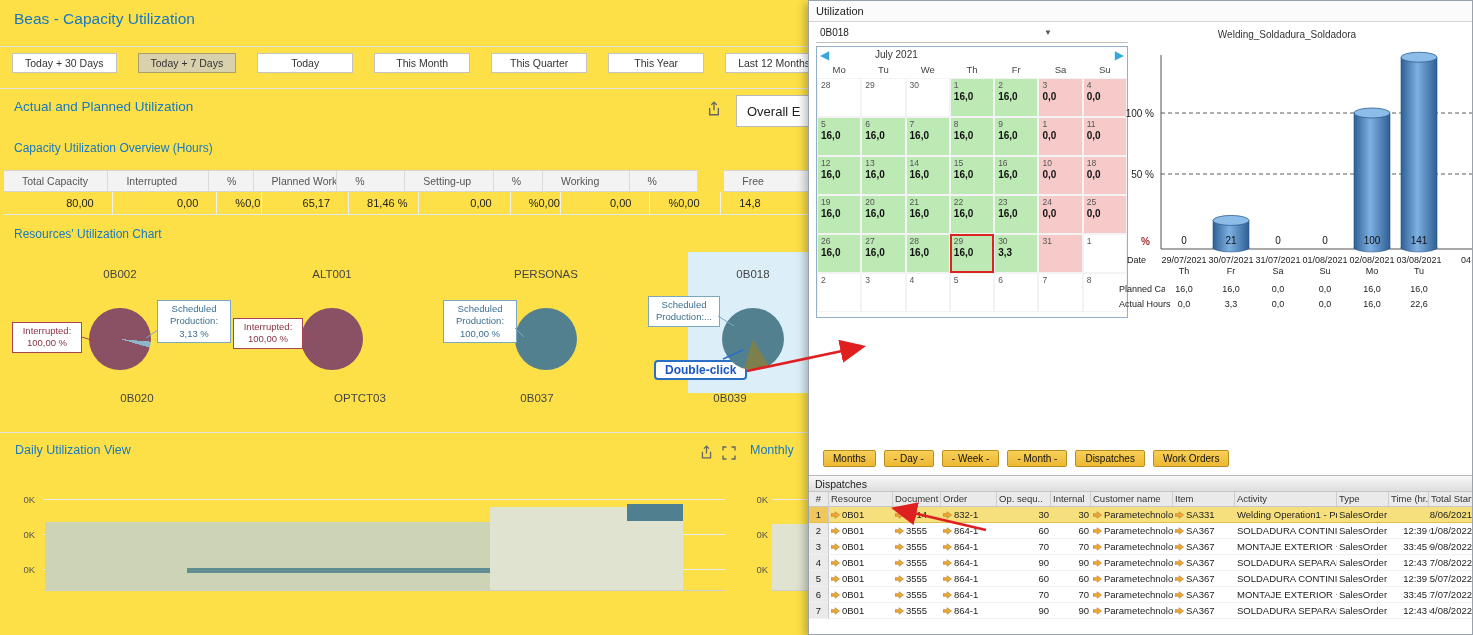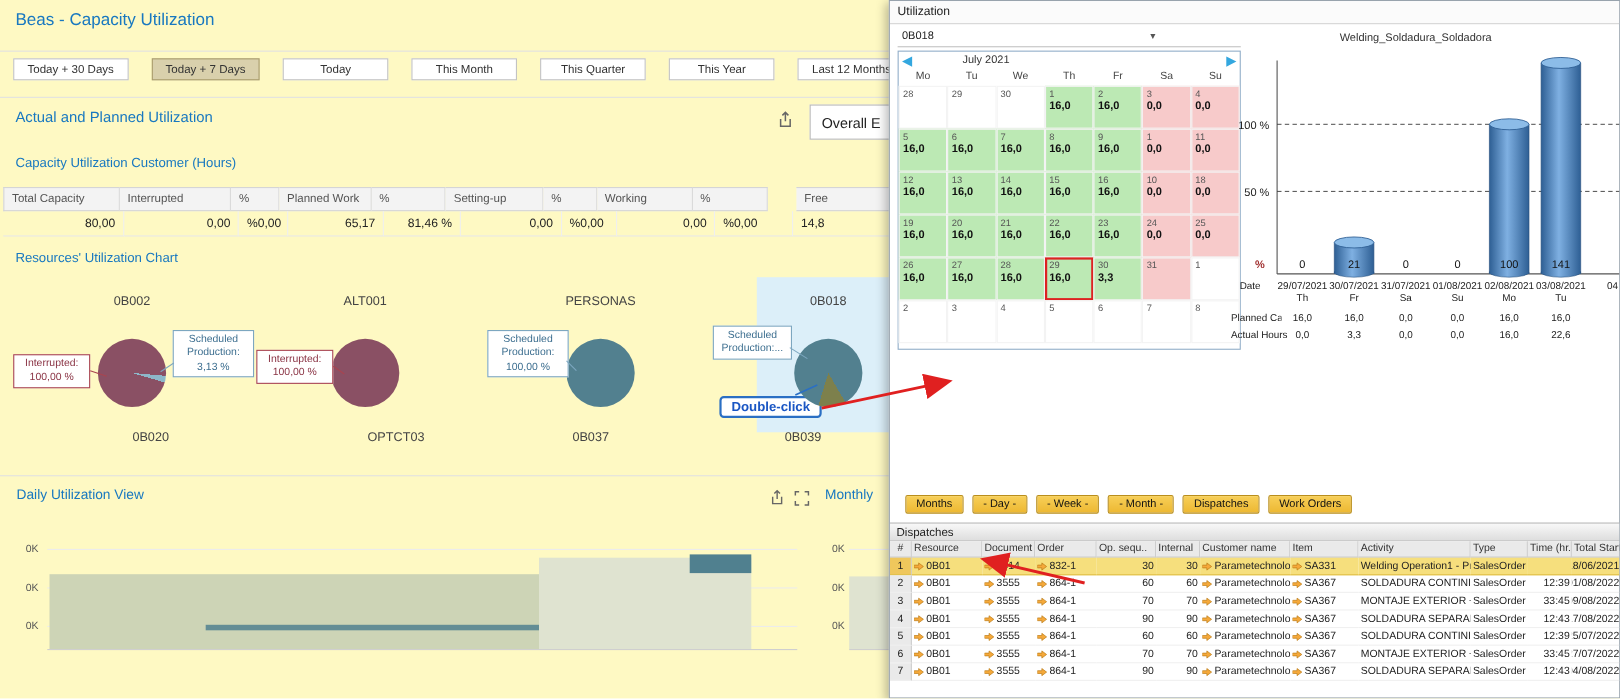--- a/index.html
+++ b/index.html
@@ -1,30 +1,30 @@
 <!DOCTYPE html>
 <html><head>
 <meta charset="utf-8">
 <style>
   html,body{margin:0;padding:0;background:#fff}
-  #stage{position:relative;width:1473px;height:635px;background:#fef9c3;font-family:"Liberation Sans",sans-serif;overflow:hidden;color:#333}
+  #stage{position:relative;width:1473px;height:635px;background:#fde047;font-family:"Liberation Sans",sans-serif;overflow:hidden;color:#333}
   .abs{position:absolute}
   .hline{position:absolute;left:0;width:810px;border-top:1px solid #e2e2e2}
   .blue{color:#1878C0}
   #dashTitle{left:14px;top:10px;font-size:15.5px}
   #filterRow{left:12px;top:53px;display:flex;gap:21px}
   .fbtn{background:#fff;border:1px solid #c3c3c3;font-family:inherit;font-size:10.5px;color:#333;min-width:96px;padding:3px 12px;text-align:center;cursor:pointer;white-space:nowrap}
   .fbtn.sel{background:#D9D0AC;border-color:#ab9e6e}
   #secActual{left:14px;top:99px;font-size:13.5px}
   .icon{position:absolute;cursor:pointer;line-height:0}
   #overallBtn{position:absolute;left:736px;top:95px;width:110px;height:32px;background:#fff;border:1px solid #b9b9b9;font-family:inherit;font-size:13px;color:#222;text-align:left;padding-left:10px;cursor:pointer}
   #capTitle{left:14px;top:141px;font-size:12px}
   #capTable{position:absolute;left:3px;top:170px;width:808px}
   .cap-row{display:flex}
-  .cap-cell{box-sizing:border-box;padding:0 7px;white-space:nowrap;overflow:hidden;border-right:1px solid #dadada}
+  .cap-cell{box-sizing:border-box;padding:0 18px;white-space:nowrap;overflow:hidden;border-right:1px solid #dadada}
   .cap-row.head .cap-cell{background:#f3f3f3;color:#555;font-size:10.5px;line-height:20px;border-top:1px solid #d5d5d5;border-bottom:1px solid #d5d5d5}
   .cap-row.head .cap-cell:first-child{border-left:1px solid #d5d5d5}
   .cap-row.vals .cap-cell{font-size:11px;color:#222;line-height:22px;border-bottom:1px solid #e8e8e8;border-right:1px solid #efefef}
   #resTitle{left:14px;top:227px;font-size:12px}
   #pieArea{position:absolute;left:0;top:248px;width:810px;height:184px}
   .pie-hl{position:absolute;background:#DCEFF9}
   .pie-label{position:absolute;width:124px;text-align:center;font-size:11.5px;color:#444}
   .pie{position:absolute;width:62px;height:62px;border-radius:50%;cursor:pointer}
   .callout{position:absolute;background:#fff;border:1px solid;font-size:9.5px;line-height:1.3;text-align:center;padding:2px;box-sizing:border-box}
   .callout.red{border-color:#A94450;color:#8A3344}
@@ -109,21 +109,21 @@
 
     <div class="abs blue" id="secActual">Actual and Planned Utilization</div>
     <span class="icon" style="left:706px;top:101px">
       <svg width="16" height="16" viewBox="0 0 14 14">
           <path d="M3.2 6.2 V12 H10.8 V6.2" fill="none" stroke="#666" stroke-width="1.2"></path>
           <path d="M7 1.2 V8 M4.6 3.4 L7 1 L9.4 3.4" fill="none" stroke="#666" stroke-width="1.2"></path>
         </svg>
     </span>
     <button id="overallBtn">Overall E</button>
 
-    <div class="abs blue" id="capTitle">Capacity Utilization Customer (Hours)</div>
+    <div class="abs blue" id="capTitle">Capacity Utilization Overview (Hours)</div>
     <div id="capTable">
         <div class="cap-row head">
           <div class="cap-cell" style="width: 110px;">Total Capacity</div>
           <div class="cap-cell" style="width: 105px;">Interrupted</div>
           <div class="cap-cell" style="width: 45px;">%</div>
           <div class="cap-cell" style="width: 87px;">Planned Work</div>
           <div class="cap-cell" style="width: 70px;">%</div>
           <div class="cap-cell" style="width: 92px;">Setting-up</div>
           <div class="cap-cell" style="width: 50px;">%</div>
           <div class="cap-cell" style="width: 90px;">Working</div>

